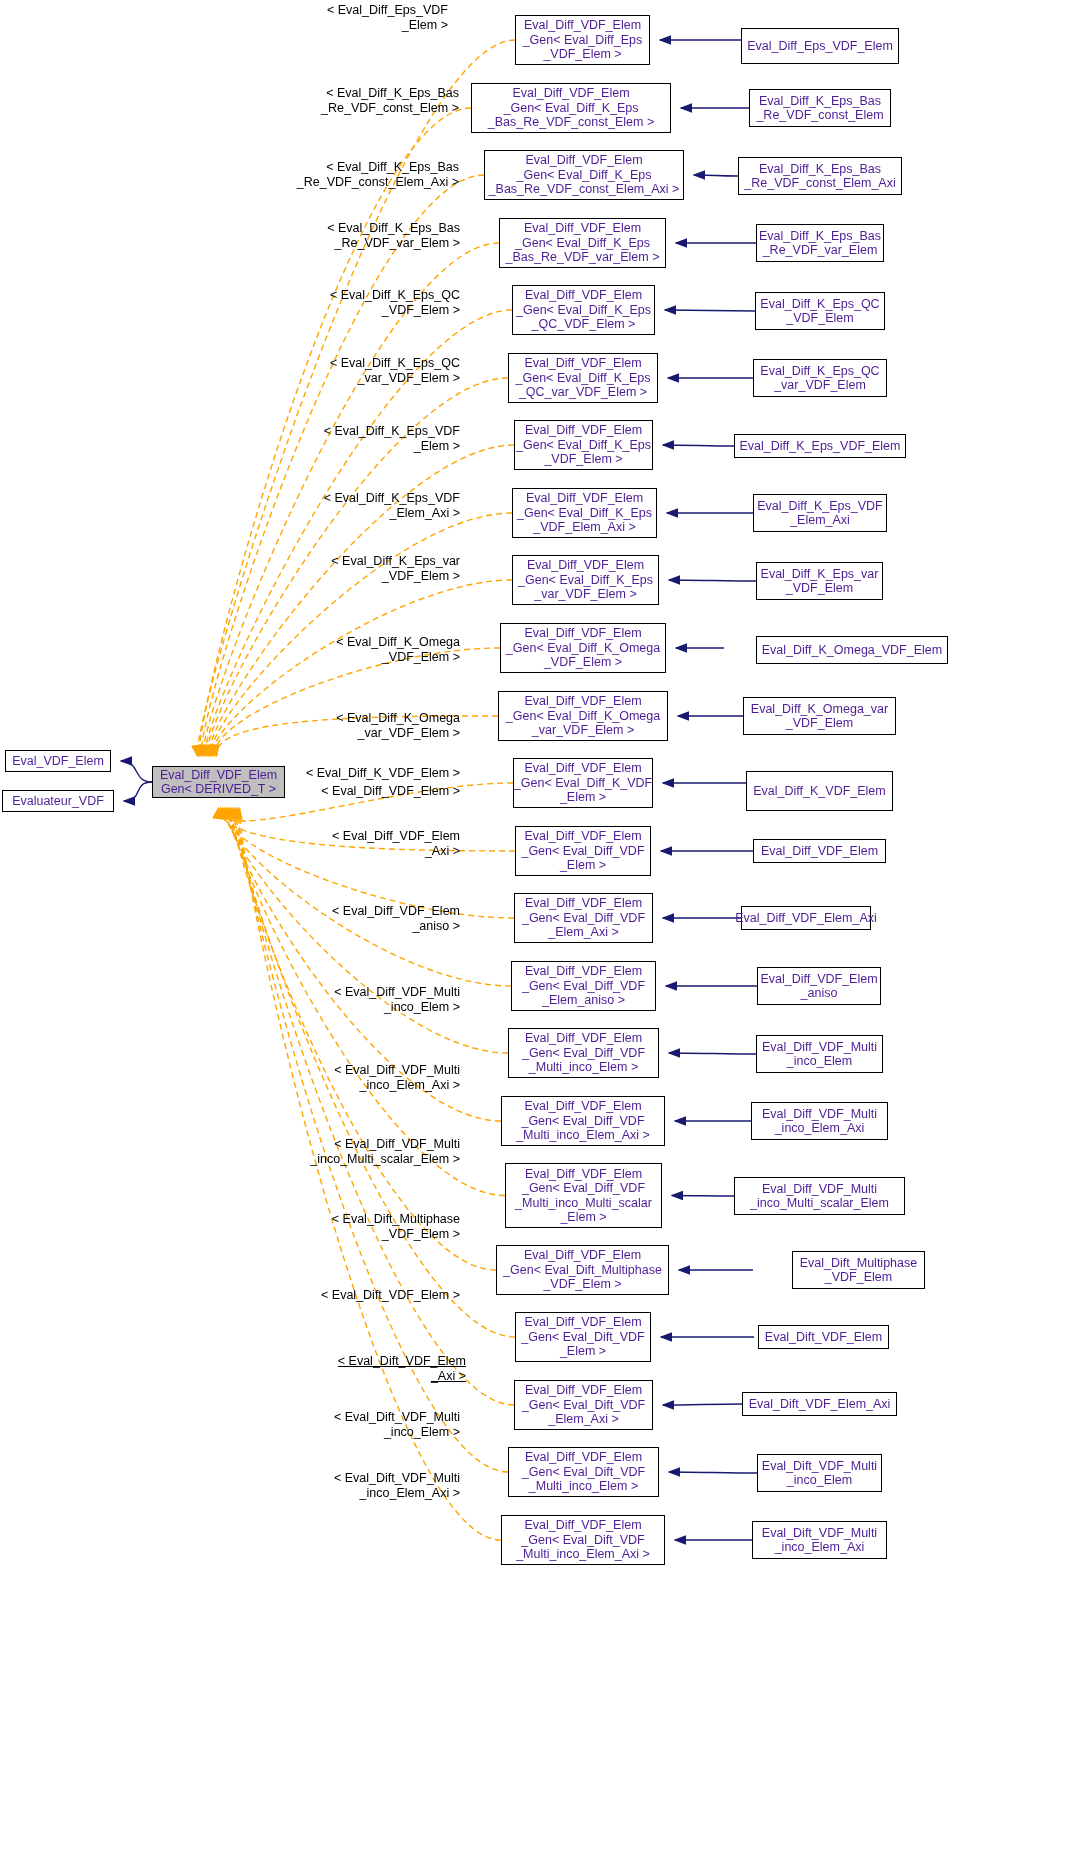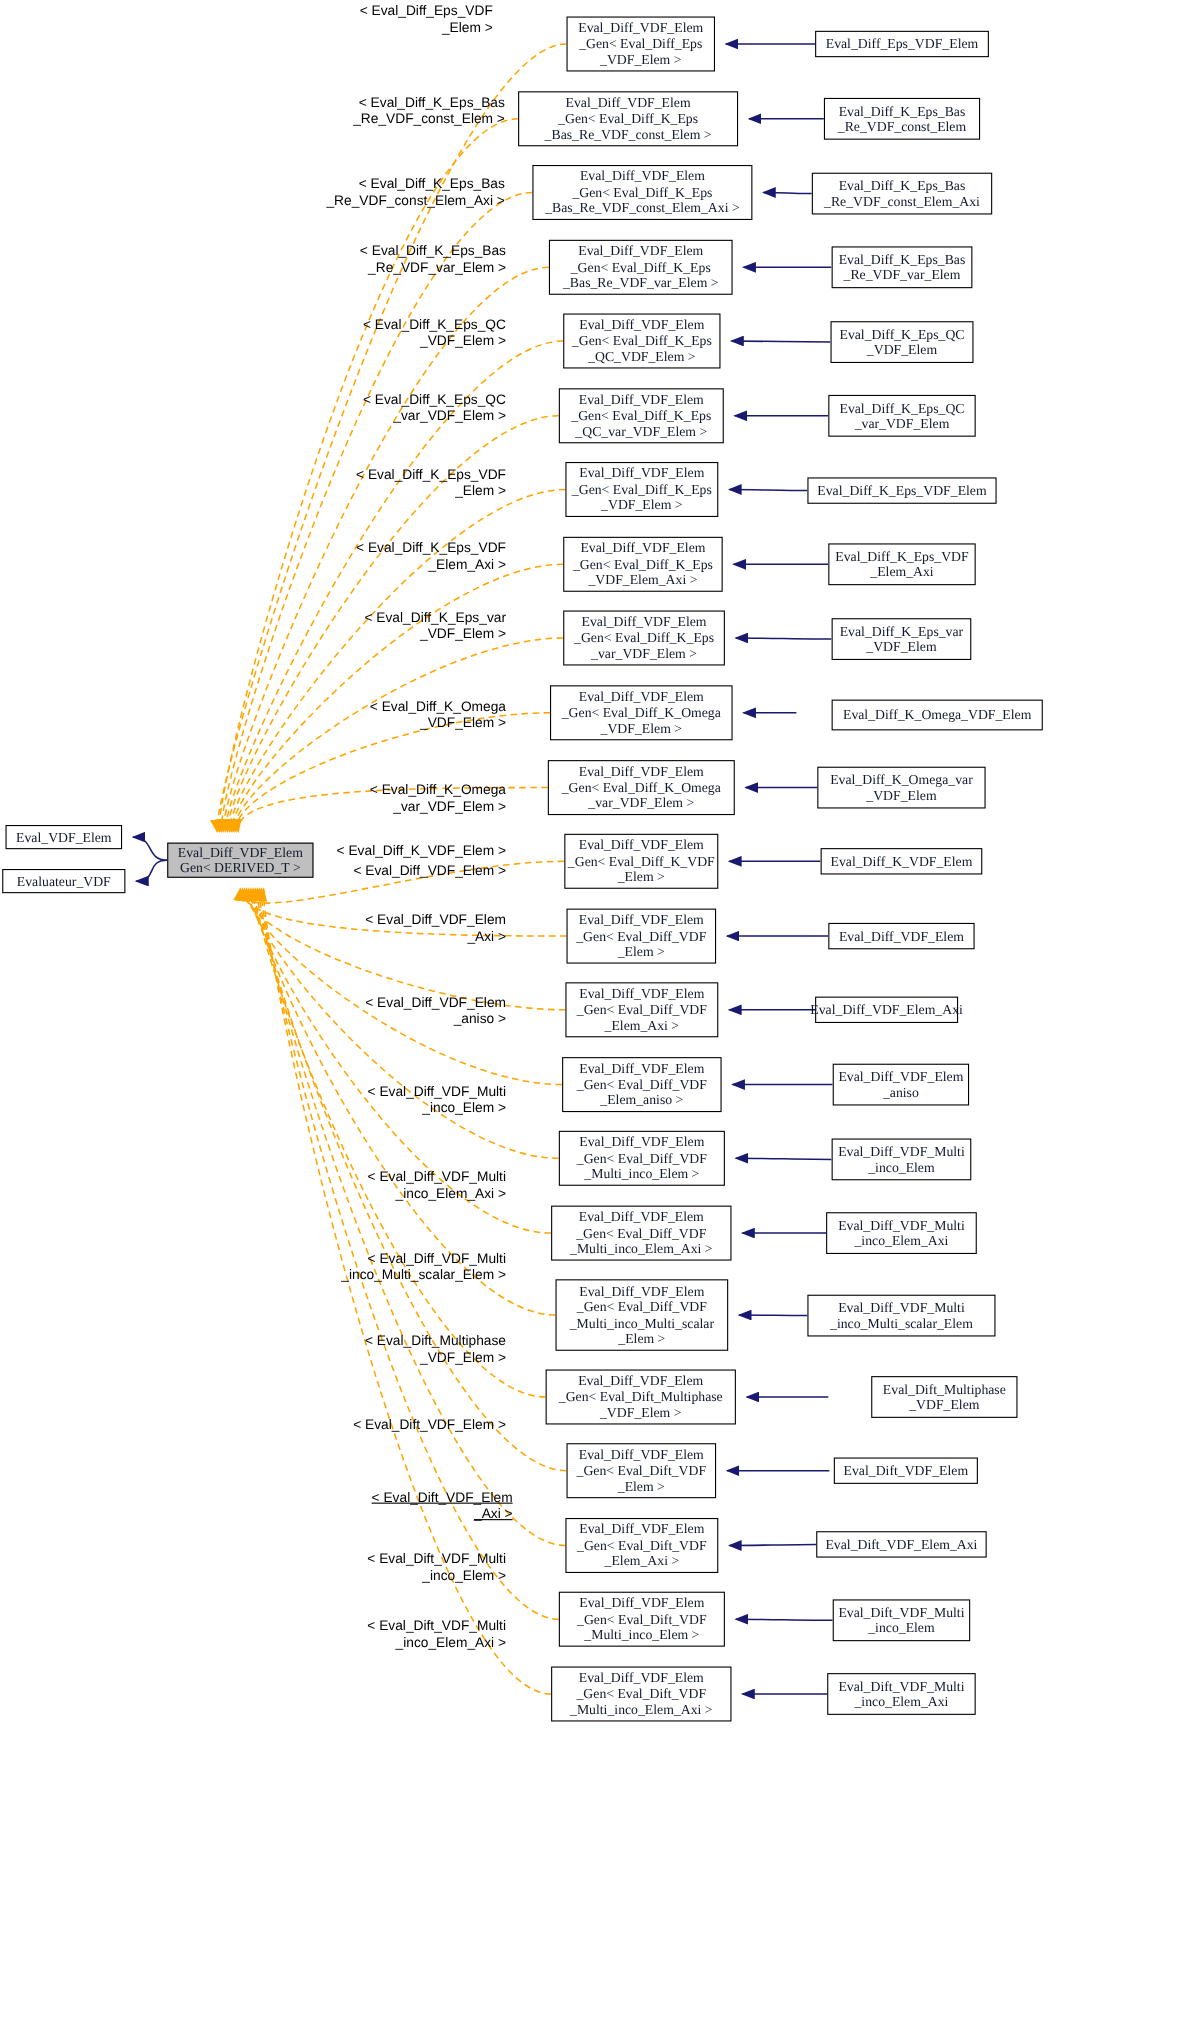--- a/index.html
+++ b/index.html
@@ -15,30 +15,29 @@
   #diagram {
     position: absolute;
     left: 0; top: 0;
     width: 1088px; height: 1856px;
   }
   .node {
     position: absolute;
     box-sizing: border-box;
     border: 1px solid #000000;
     background: #ffffff;
-    color: #0f172a;
+    color: #4c1d95;
     font-size: 12.5px;
     line-height: 14.5px;
     text-align: center;
     display: flex;
     align-items: center;
     justify-content: center;
     white-space: pre;
     letter-spacing: 0px;
-    font-family: Liberation Serif, serif;
   }
   .node.center {
     background: #bfbfbf;
     border: 1px solid #000000;
   }
   .edge-label {
     position: absolute;
     font-size: 12.5px;
     line-height: 14.5px;
     color: #000000;
@@ -191,40 +190,40 @@
 _Elem &gt;</div>
     <div class="node" style="left: 514px; top: 1380px; width: 139px; height: 50px;">Eval_Diff_VDF_Elem
 _Gen&lt; Eval_Dift_VDF
 _Elem_Axi &gt;</div>
     <div class="node" style="left: 508px; top: 1447px; width: 151px; height: 50px;">Eval_Diff_VDF_Elem
 _Gen&lt; Eval_Dift_VDF
 _Multi_inco_Elem &gt;</div>
     <div class="node" style="left: 501px; top: 1515px; width: 164px; height: 50px;">Eval_Diff_VDF_Elem
 _Gen&lt; Eval_Dift_VDF
 _Multi_inco_Elem_Axi &gt;</div>
-    <div class="node" style="left: 741px; top: 28px; width: 158px; height: 24px;">Eval_Diff_Eps_VDF_Elem</div>
+    <div class="node" style="left: 741px; top: 28px; width: 158px; height: 36px;">Eval_Diff_Eps_VDF_Elem</div>
     <div class="node" style="left: 749px; top: 89px; width: 142px; height: 38px;">Eval_Diff_K_Eps_Bas
 _Re_VDF_const_Elem</div>
     <div class="node" style="left: 738px; top: 157px; width: 164px; height: 38px;">Eval_Diff_K_Eps_Bas
 _Re_VDF_const_Elem_Axi</div>
     <div class="node" style="left: 756px; top: 224px; width: 128px; height: 38px;">Eval_Diff_K_Eps_Bas
 _Re_VDF_var_Elem</div>
     <div class="node" style="left: 755px; top: 292px; width: 130px; height: 38px;">Eval_Diff_K_Eps_QC
 _VDF_Elem</div>
     <div class="node" style="left: 753px; top: 359px; width: 134px; height: 38px;">Eval_Diff_K_Eps_QC
 _var_VDF_Elem</div>
     <div class="node" style="left: 734px; top: 434px; width: 172px; height: 24px;">Eval_Diff_K_Eps_VDF_Elem</div>
     <div class="node" style="left: 753px; top: 494px; width: 134px; height: 38px;">Eval_Diff_K_Eps_VDF
 _Elem_Axi</div>
     <div class="node" style="left: 756px; top: 562px; width: 127px; height: 38px;">Eval_Diff_K_Eps_var
 _VDF_Elem</div>
     <div class="node" style="left: 724px; top: 636px; width: 192px; height: 28px; margin-left: 32px;">Eval_Diff_K_Omega_VDF_Elem</div>
     <div class="node" style="left: 743px; top: 697px; width: 153px; height: 38px;">Eval_Diff_K_Omega_var
 _VDF_Elem</div>
-    <div class="node" style="left: 746px; top: 771px; width: 147px; height: 24px;">Eval_Diff_K_VDF_Elem</div>
+    <div class="node" style="left: 746px; top: 771px; width: 147px; height: 40px;">Eval_Diff_K_VDF_Elem</div>
     <div class="node" style="left: 753px; top: 839px; width: 133px; height: 24px;">Eval_Diff_VDF_Elem</div>
     <div class="node" style="left: 741px; top: 906px; width: 130px; height: 24px;">Eval_Diff_VDF_Elem_Axi</div>
     <div class="node" style="left: 757px; top: 967px; width: 124px; height: 38px;">Eval_Diff_VDF_Elem
 _aniso</div>
     <div class="node" style="left: 756px; top: 1035px; width: 127px; height: 38px;">Eval_Diff_VDF_Multi
 _inco_Elem</div>
     <div class="node" style="left: 751px; top: 1102px; width: 137px; height: 38px;">Eval_Diff_VDF_Multi
 _inco_Elem_Axi</div>
     <div class="node" style="left: 734px; top: 1177px; width: 171px; height: 38px;">Eval_Diff_VDF_Multi
 _inco_Multi_scalar_Elem</div>

